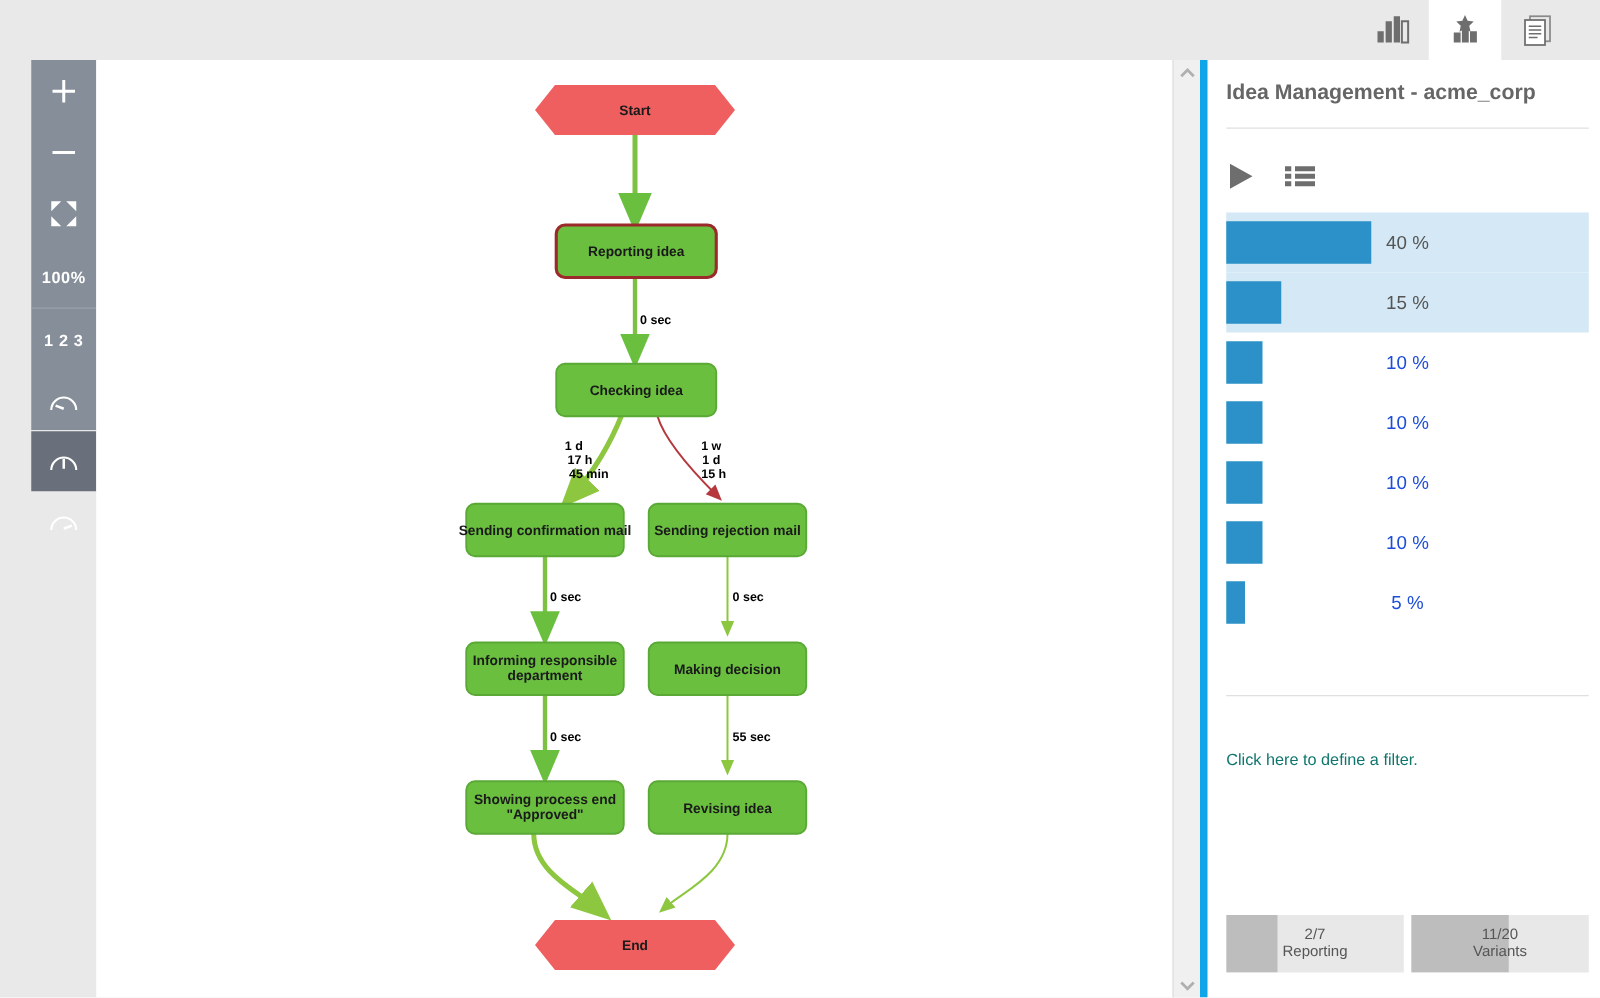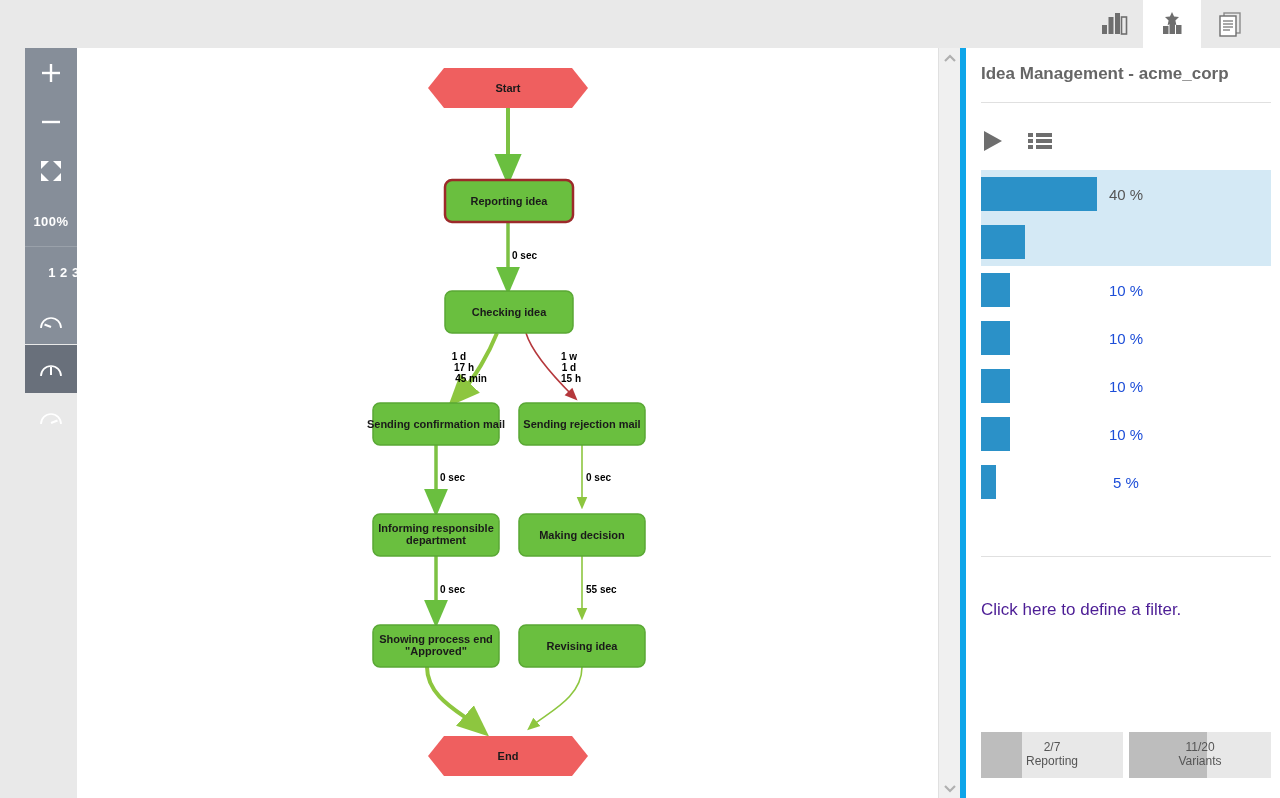--- a/index.html
+++ b/index.html
@@ -36,21 +36,21 @@
     display:flex;align-items:center;justify-content:center;
     color:#ffffff;cursor:pointer;position:relative;
   }
   .tb-label{font-size:13px;font-weight:bold;letter-spacing:.5px;color:#fff;}
   .tb-sep{height:1px;background:#9aa1aa;margin:0;width:52px;}
   .tb-btn.active{background:#69707b;}
   #tb-plus{height:50px;}
   #tb-minus{height:48px;}
   #tb-fit{height:50px;}
   #tb-zoomlevel{height:50px;}
-  #tb-123{height:50px;padding-left:13px;}
+  #tb-123{height:50px;}
   .gauge-btn{height:48px;}
 
   
   #canvas-wrap{
     position:absolute;left:77px;top:48px;
     width:861px;height:750px;
     background:#ffffff;overflow:hidden;
   }
   #diagram{position:absolute;left:0;top:0;width:861px;height:750px;}
 
@@ -99,21 +99,21 @@
     position:absolute;left:0;width:290px;text-align:center;
     font-size:15px;color:#1d4ed8;
   }
   .bar-row.sel .bar-label{font-weight:normal;color:#555555;}
 
   #panel-divider-2{
     position:absolute;left:15px;top:508px;width:290px;height:1px;background:#e0e0e0;
   }
   #filter-text{
     position:absolute;left:15px;top:552px;width:290px;
-    font-size:17px;color:#4c1d95;cursor:pointer;
+    font-size:13px;color:#0f766e;cursor:pointer;
   }
 
   
   .stat-btn{
     position:absolute;top:684px;height:46px;width:142px;
     background:#e8e8e8;cursor:pointer;overflow:hidden;
   }
   #stat-variants{left:15px;}
   #stat-instances{left:163px;}
   .stat-fill{position:absolute;left:0;top:0;height:46px;background:#bdbdbd;}
@@ -371,20 +371,21 @@
     </span>
   </div>
 
   <div id="bar-list">
       <div class="bar-row sel">
         <div class="bar-fill" style="width: 116px; background: rgb(43, 145, 200);"></div>
         <div class="bar-label">40 %</div>
       </div>
       <div class="bar-row sel">
         <div class="bar-fill" style="width: 43.5px; background: rgb(43, 145, 200);"></div>
+        <div class="bar-label">15 %</div>
       </div>
       <div class="bar-row">
         <div class="bar-fill" style="width: 29px; background: rgb(43, 145, 200);"></div>
         <div class="bar-label">10 %</div>
       </div>
       <div class="bar-row">
         <div class="bar-fill" style="width: 29px; background: rgb(43, 145, 200);"></div>
         <div class="bar-label">10 %</div>
       </div>
       <div class="bar-row">

